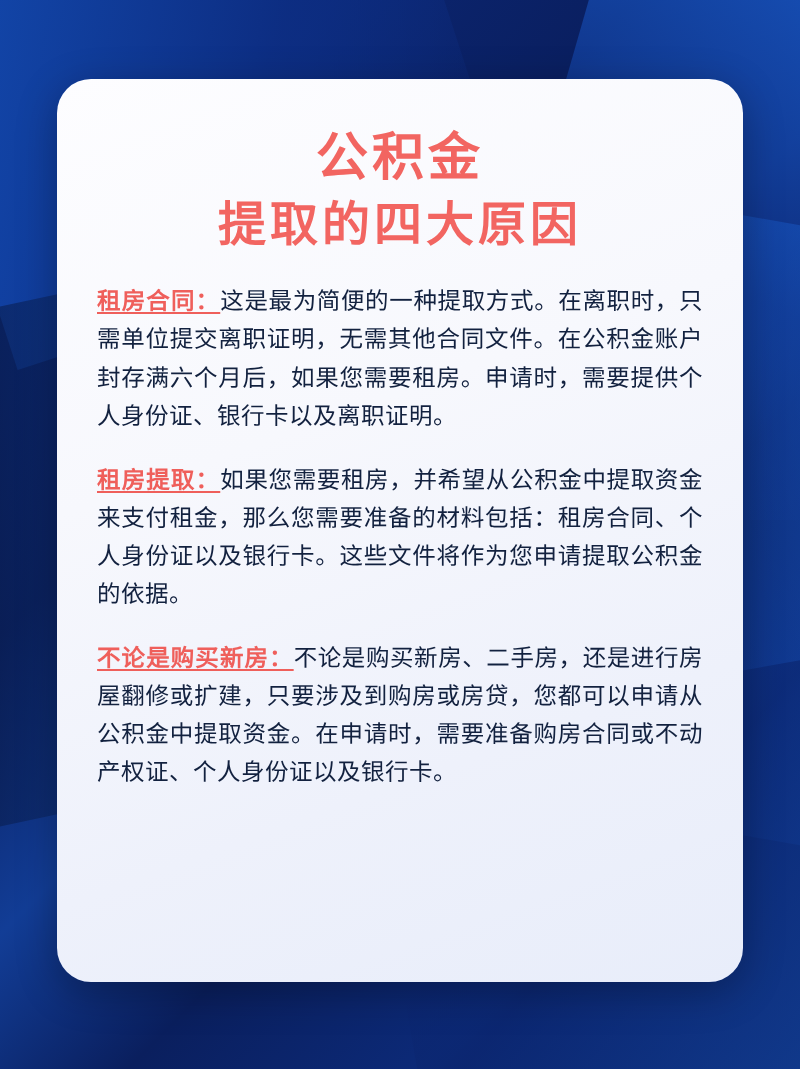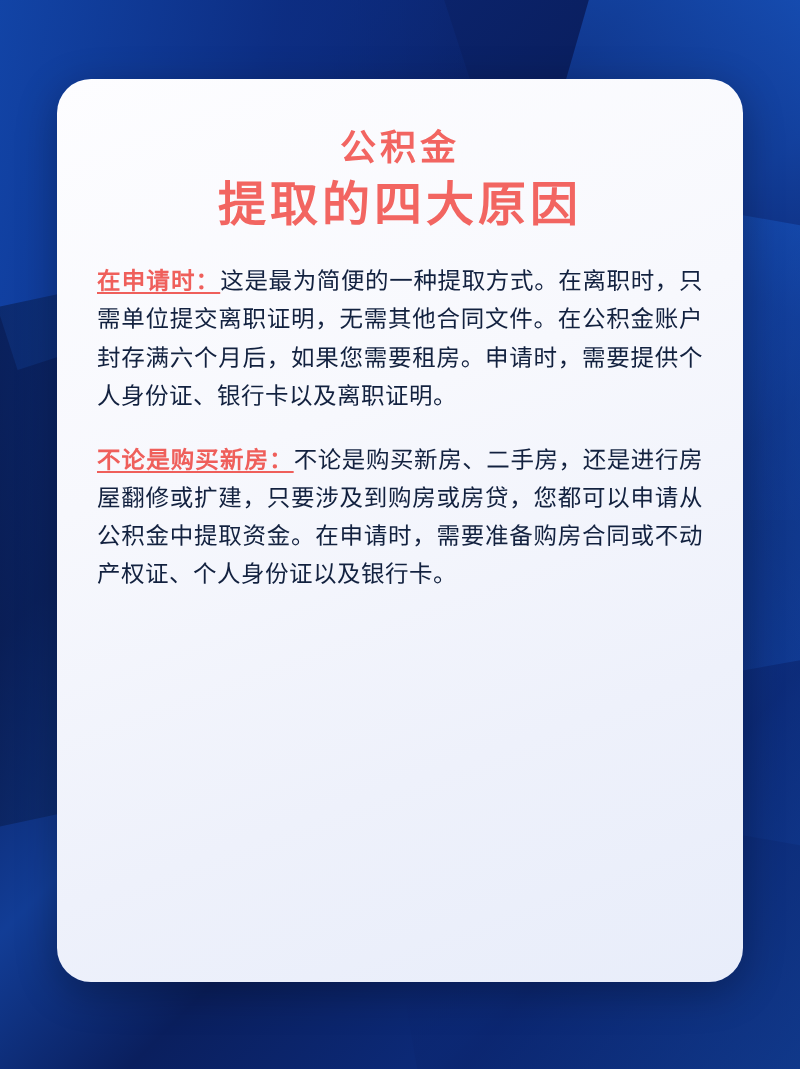--- a/index.html
+++ b/index.html
@@ -96,21 +96,21 @@
     padding: 46px 40px 40px 40px;
   }
 
   .title-block {
     text-align: center;
     margin: 0 0 26px 0;
   }
   .title-line-1 {
     font-family: "DejaVu Sans", "Liberation Sans", sans-serif;
     font-weight: bold;
-    font-size: 36px;
+    font-size: 52px;
     line-height: 1.25;
     color: #f26561;
     letter-spacing: 4px;
     margin: 0;
   }
   .title-line-2 {
     font-family: Liberation Serif, serif;
     font-weight: bold;
     font-size: 48px;
     line-height: 1.3;
@@ -155,23 +155,26 @@
   <div class="bg-shape bg-4"></div>
 
   <div class="card">
 
     <div class="title-block">
       <div class="title-line-1">公积金</div>
       <div class="title-line-2">提取的四大原因</div>
     </div>
 
     <div class="section">
-      <p class="para"><span class="lead">在申请时：</span><span>这是最为简便的一种提取方式。在离职时，只需单位提交离职证明，无需其他合同文件。在公积金账户封存满六个月后，如果您需要租房。申请时，需要提供个人身份证、银行卡以及离职证明。</span></p>
+      <p class="para"><span class="lead">租房合同：</span><span>这是最为简便的一种提取方式。在离职时，只需单位提交离职证明，无需其他合同文件。在公积金账户封存满六个月后，如果您需要租房。申请时，需要提供个人身份证、银行卡以及离职证明。</span></p>
     </div>
 
+    <div class="section">
+      <p class="para"><span class="lead">租房提取：</span><span>如果您需要租房，并希望从公积金中提取资金来支付租金，那么您需要准备的材料包括：租房合同、个人身份证以及银行卡。这些文件将作为您申请提取公积金的依据。</span></p>
+    </div>
 
     <div class="section">
       <p class="para"><span class="lead">不论是购买新房：</span><span>不论是购买新房、二手房，还是进行房屋翻修或扩建，只要涉及到购房或房贷，您都可以申请从公积金中提取资金。在申请时，需要准备购房合同或不动产权证、个人身份证以及银行卡。</span></p>
     </div>
 
 
   </div>
 </div>
 
 </body></html>

